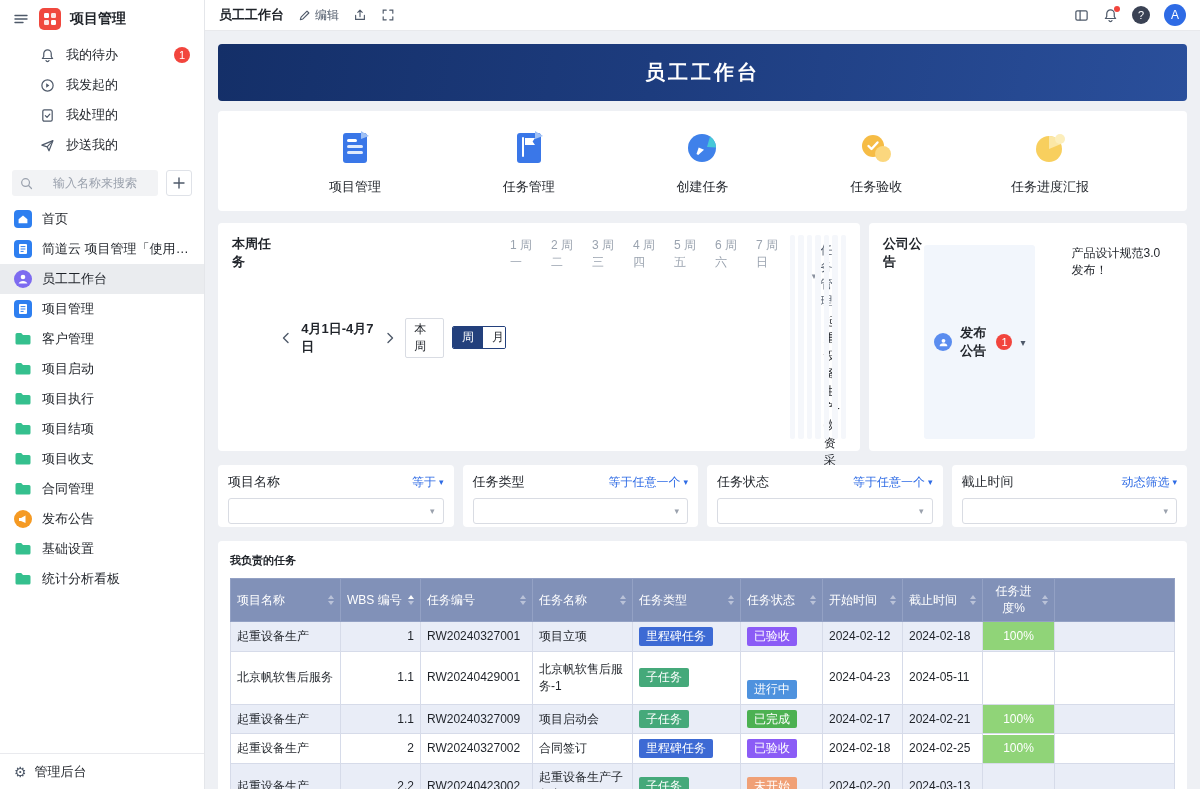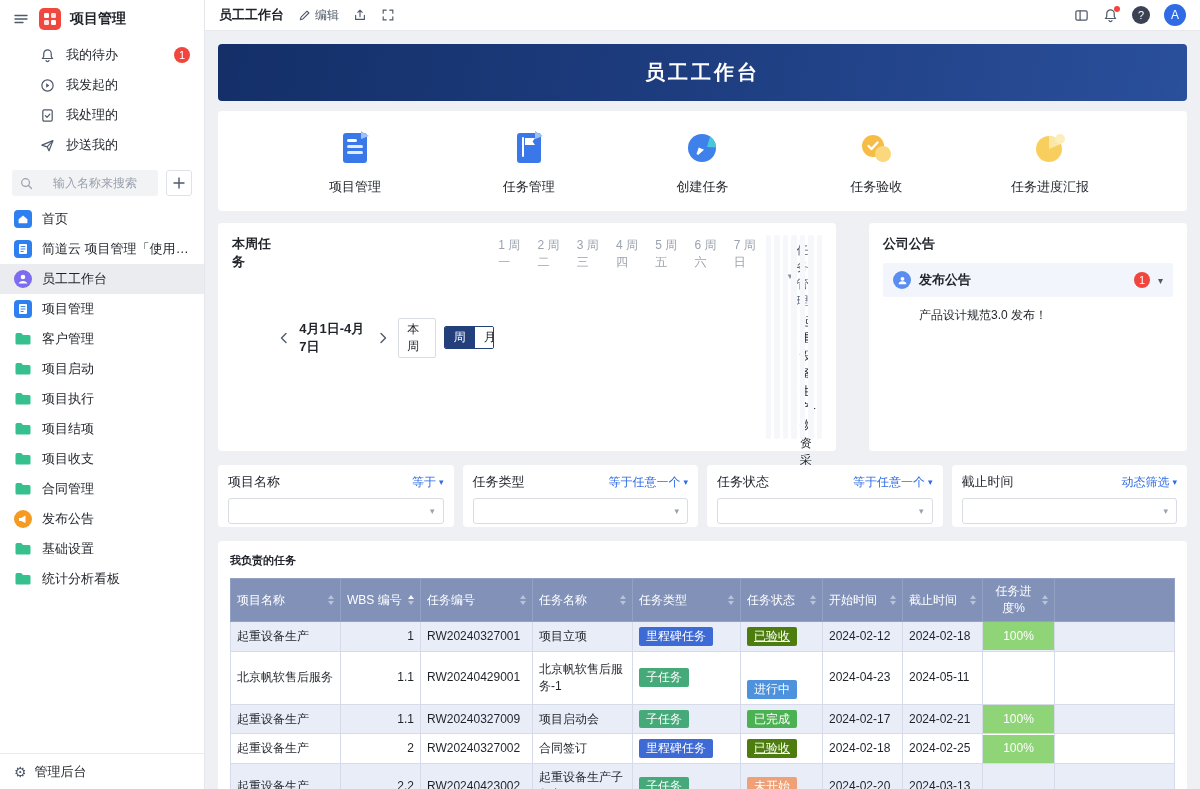--- a/index.html
+++ b/index.html
@@ -59,21 +59,21 @@
   .wm-toggle .t { font-size:12px; padding:2px 9px; background:#fff; cursor:pointer; }
   .wm-toggle .t.active { background:#23407c; color:#fff; }
   .day-heads { display:flex; gap:3px; margin-bottom:3px; }
   .day-head { flex:1; font-size:12px; color:#9aa3af; padding:2px 4px; }
   .week-grid { flex:1; display:flex; gap:3px; }
   .day-col { flex:1; background:#f5f7fb; border-radius:2px; min-width:0; }
   .wk-group { font-size:12px; color:#4e5969; padding:7px 5px 3px; display:flex; align-items:center; gap:4px; cursor:pointer; }
   .caret-down { font-size:9px; color:#8a919f; }
   .wk-task { font-size:12px; color:#1f2329; padding:0 5px 0 17px; line-height:1.45; cursor:pointer; }
 
-  .ann-card { width:318px; flex:none; padding:12px 14px; display:flex; flex-direction:column;margin-left:24px; }
+  .ann-card { width:318px; flex:none; padding:12px 14px; display:flex; flex-direction:row; }
   .ann-item { margin-top:10px; background:#f2f6fc; border-radius:3px; padding:8px 10px; display:flex; align-items:center; gap:8px; cursor:pointer; }
   .ann-avatar { width:18px; height:18px; border-radius:50%; background:#5b8def; display:flex; align-items:center; justify-content:center; flex:none; }
   .ann-title { font-weight:bold; font-size:13px; }
   .ann-right { margin-left:auto; display:flex; align-items:center; gap:8px; }
   .ann-content { font-size:12px; padding:10px 0 0 36px; color:#1f2329; }
 
   .filters { display:flex; gap:9px; height:62px; margin-bottom:14px; }
   .filter-card { flex:1; background:#fff; border-radius:4px; padding:8px 10px; }
   .filter-head { display:flex; justify-content:space-between; align-items:center; margin-bottom:7px; }
   .filter-label { font-size:13px; }
@@ -92,21 +92,21 @@
   .s-down { width:0; height:0; border-left:3px solid transparent; border-right:3px solid transparent; border-top:4px solid rgba(255,255,255,.45); }
   .sort.asc .s-up { border-bottom-color:#fff; }
   tbody td { border:1px solid #d6dbe9; padding:5px 6px; background:#fff; vertical-align:middle; line-height:1.4; word-break:break-all; }
   tbody tr.alt td { background:#e9edf7; }
   td.num { text-align:right; }
   td.progress-cell { padding:0; }
   .progress-fill { background:#90d478; color:#fff; display:flex; align-items:center; justify-content:center; height:28px; }
   .tag { display:inline-block; padding:1px 7px; border-radius:2px; color:#fff; font-size:12px; white-space:nowrap; }
   .tag-milestone { background:#3d6ad4; }
   .tag-subtask { background:#45a97a; }
-  .tag-accepted { background:#4d7c0f;text-decoration:underline; }
+  .tag-accepted { background:#8b5cf6; }
   .tag-inprogress { background:#4e92de;margin-top:23px; }
   .tag-completed { background:#4cb152; }
   .tag-notstarted { background:#f0a076; }
 </style>
 </head>
 <body>
 
 <div class="app">
 
   <aside class="sidebar">

